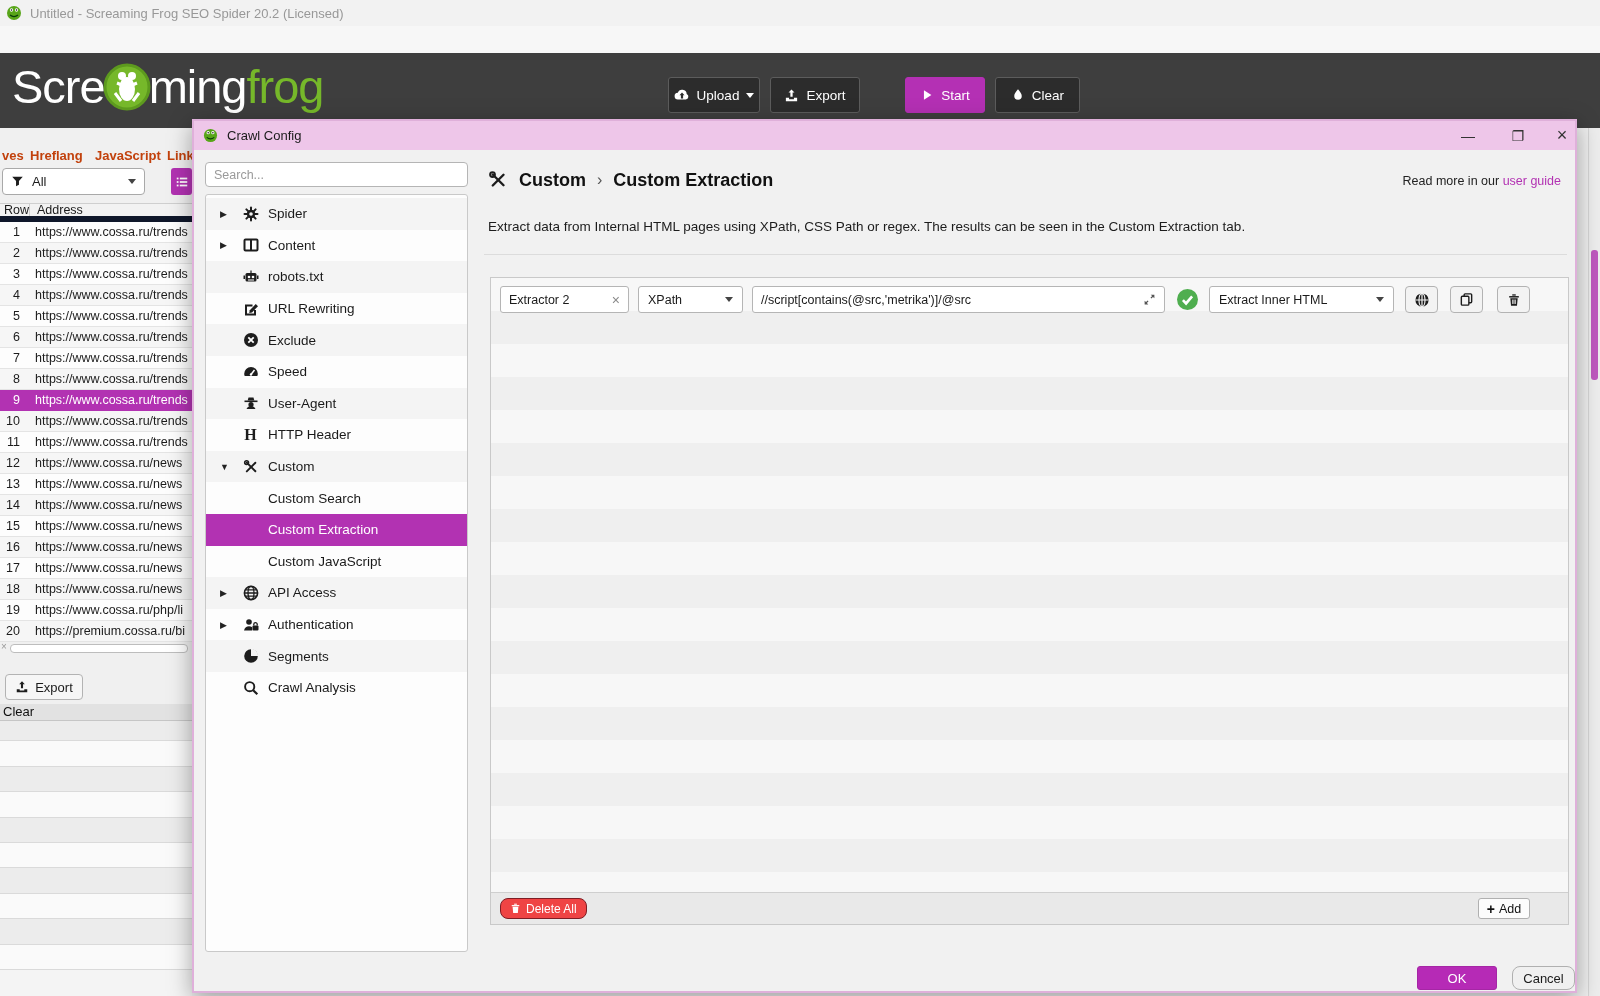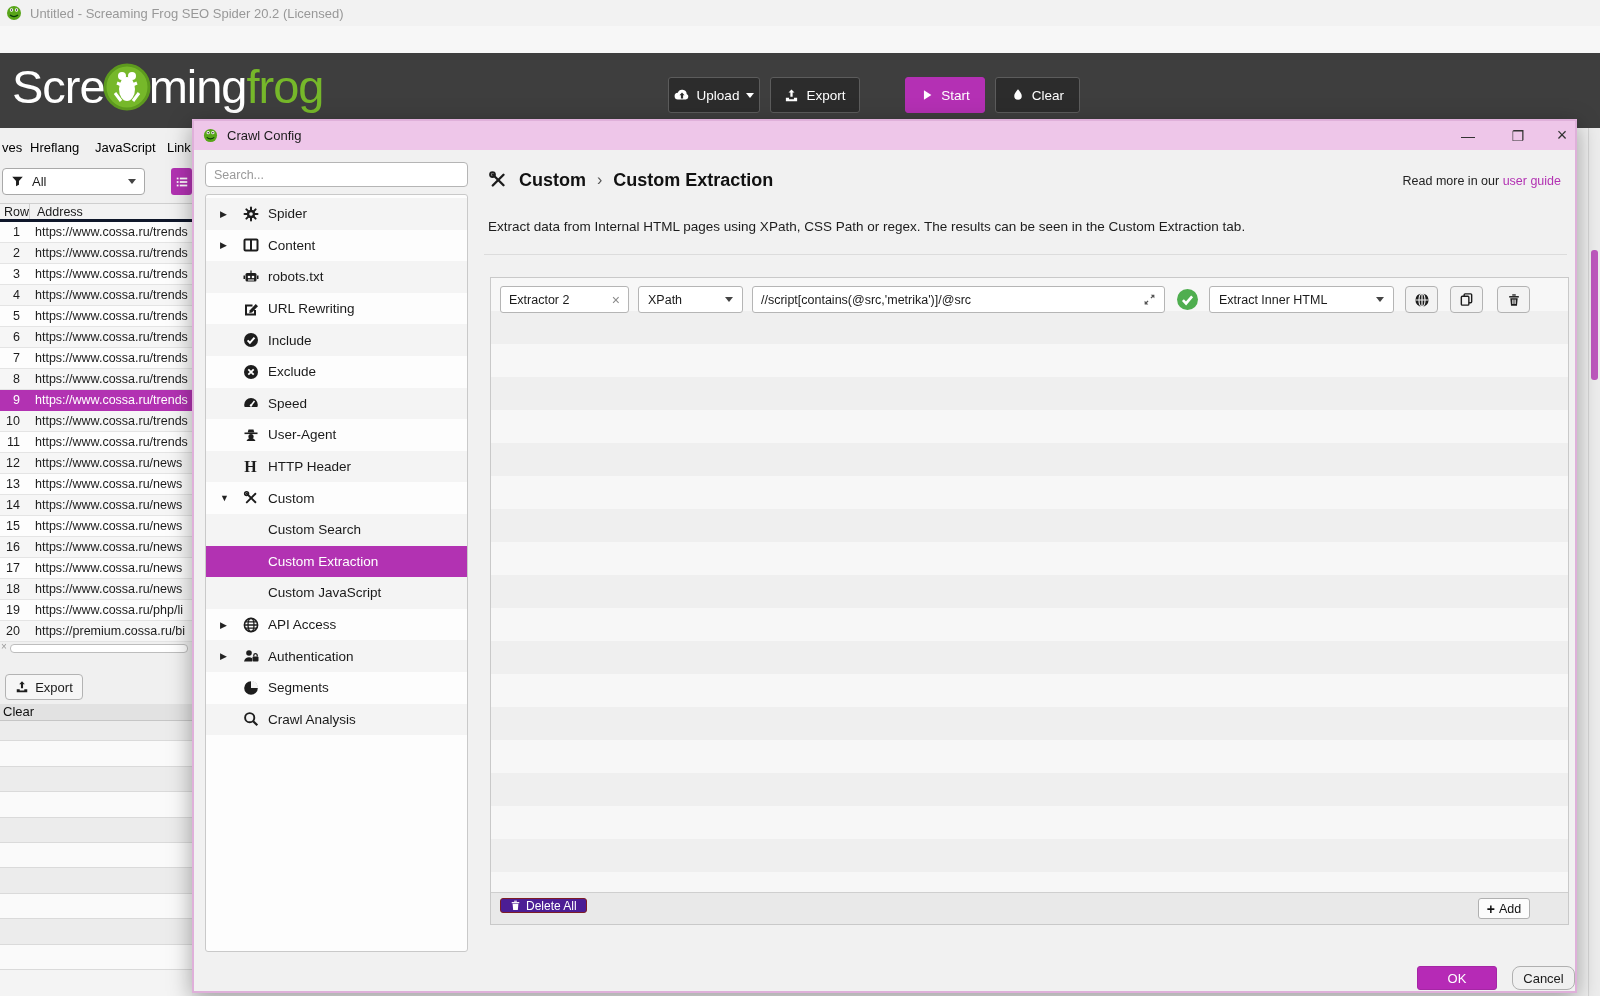--- a/index.html
+++ b/index.html
@@ -17,26 +17,26 @@
 .logo{position:absolute;left:12px;top:6px;display:flex;align-items:center;font-weight:normal;font-size:47px;letter-spacing:-1px;color:#fff}
 .logo .green{color:#76b82a}
 .frogbadge{width:48px;height:48px;margin:0 -2px}
 .dbtn{position:absolute;display:flex;align-items:center;justify-content:center;gap:7px;background:#2c2c2c;border:1px solid #5c5c5c;border-radius:3px;color:#fff;font-size:13.5px;height:36px;cursor:pointer}
 .dbtn.magenta{background:#b430b4;border-color:#b430b4}
 .crawlbar{position:absolute;left:1090px;top:78px;width:280px;height:34px;background:#b430b4;border:1px solid #dc8ed6;border-radius:4px;color:#fff;font-size:12.5px;display:flex;align-items:center;justify-content:center;box-shadow:0 0 0 1px #262626}
 .caret-w{width:0;height:0;border-left:4px solid transparent;border-right:4px solid transparent;border-top:5px solid #fff}
 
 
 .tabrow{left:0;top:140px;width:192px;height:25px}
-.tab{position:absolute;top:0;font-size:13px;font-weight:normal;color:#000000;white-space:nowrap}
+.tab{position:absolute;top:8px;font-size:13px;font-weight:bold;color:#c2410c;white-space:nowrap}
 .filterbox{position:absolute;left:2px;top:168px;width:143px;height:27px;background:#fff;border:1px solid #a9a9a9;border-radius:4px;display:flex;align-items:center;padding:0 8px;gap:8px;font-size:13px;color:#1b1b1b}
 .filterbox .caret-d{margin-left:auto}
 .caret-d{width:0;height:0;border-left:4px solid transparent;border-right:4px solid transparent;border-top:5px solid #444}
 .viewbtn{position:absolute;left:171px;top:168px;width:21px;height:27px;background:#b232b2;border-radius:3px;display:flex;align-items:center;justify-content:center}
-.thead{position:absolute;left:0;top:203px;width:192px;height:19px;background:#f2f2f2;border-top:1px solid #cfcfcf;border-bottom:3px solid #0f172a;font-size:12.5px;color:#1b1b1b;display:flex;align-items:center}
+.thead{position:absolute;left:0;top:203px;width:192px;height:19px;background:#f2f2f2;border-top:1px solid #cfcfcf;border-bottom:6px solid #0f172a;font-size:12.5px;color:#1b1b1b;display:flex;align-items:center}
 .thead .hc1{width:30px;padding-left:4px;border-right:1px solid #cfcfcf;height:100%;display:flex;align-items:center}
 .thead .hc2{padding-left:7px}
 .trows{position:absolute;left:0;top:222px;width:192px}
 .trow{display:flex;height:21px;line-height:21px;font-size:12.5px;color:#1c1c1c;border-bottom:1px solid #e4e4e4;background:#fdfdfd}
 .trow:nth-child(even){background:#f6f6f6}
 .trow .num{width:28px;text-align:right;padding-right:8px;flex:none}
 .trow .addr{padding-left:7px;white-space:nowrap;overflow:hidden;flex:1}
 .trow.sel{background:#b232b2;color:#fff;border-bottom-color:#b232b2}
 .hscroll{position:absolute;left:10px;top:644px;width:178px;height:9px;background:#fff;border:1px solid #bdbdbd;border-radius:4px}
 .scrollglyph{position:absolute;left:1px;top:641px;font-size:10px;color:#9a9a9a}
@@ -72,21 +72,21 @@
 .desc{position:absolute;left:294px;top:98px;font-size:13.5px;color:#1c1c1c}
 .hdivider{position:absolute;left:290px;right:8px;top:133px;height:1px;background:#dcdcdc}
 .panel{position:absolute;left:296px;top:156px;width:1079px;height:648px;border:1px solid #c9c9c9;background:repeating-linear-gradient(180deg,#f7f7f7 0,#f7f7f7 33px,#efefef 33px,#efefef 66px)}
 .field{position:absolute;top:8px;height:27px;background:#fff;border:1px solid #b5b5b5;border-radius:3px;display:flex;align-items:center;padding:0 8px;gap:6px}
 .field input{border:none;outline:none;font-size:12.5px;color:#1a1a1a;flex:1;min-width:0;background:transparent}
 .field .clear{color:#8a8a8a;font-size:14px;cursor:pointer}
 .selbox{position:absolute;top:8px;height:27px;background:#fff;border:1px solid #b5b5b5;border-radius:3px;display:flex;align-items:center;justify-content:space-between;padding:0 9px;font-size:12.5px;color:#1a1a1a;cursor:pointer}
 .ibtn{position:absolute;top:8px;width:33px;height:27px;background:#f3f3f3;border:1px solid #b3b3b3;border-radius:4px;display:flex;align-items:center;justify-content:center;cursor:pointer}
 .checkbadge{position:absolute;left:686px;top:11px;width:21px;height:21px}
 .pfooter{position:absolute;left:0;right:0;bottom:0;height:32px;background:#e9e9e9;border-top:1px solid #cfcfcf}
-.delall{position:absolute;left:9px;top:5px;height:15px;display:flex;align-items:center;gap:5px;background:#4c1d95;border:1px solid #7e1d24;border-radius:3px;color:#fff;font-size:12px;padding:0 9px;cursor:pointer}
+.delall{position:absolute;left:9px;top:5px;height:21px;display:flex;align-items:center;gap:5px;background:#ef4444;border:1px solid #7e1d24;border-radius:8px;color:#fff;font-size:12px;padding:0 9px;cursor:pointer}
 .addbtn{position:absolute;right:38px;top:5px;height:21px;width:52px;display:flex;align-items:center;justify-content:center;gap:4px;background:#fcfcfc;border:1px solid #b0b0b0;border-radius:3px;font-size:12.5px;color:#111;cursor:pointer}
 .addbtn .plus{font-weight:bold;font-size:14px}
 .okbtn{position:absolute;left:1223px;top:845px;width:80px;height:24px;background:#b62ab6;border:1px solid #a526a5;border-radius:3px;color:#fff;font-size:13px;display:flex;align-items:center;justify-content:center;cursor:pointer}
 .cancelbtn{position:absolute;left:1318px;top:845px;width:63px;height:24px;background:#f0f0f0;border:1px solid #b0b0b0;border-radius:8px;color:#1b1b1b;font-size:13px;display:flex;align-items:center;justify-content:center;cursor:pointer}
 </style>
 </head>
 <body>
 
 <div class="abs titlebar">
   <span>
@@ -381,30 +381,20 @@
     </div>
     <div class="ti">
       <span class="ar"></span>
       <span class="tic">
           <svg viewBox="0 0 16 16">
             <path fill="#1d1d1d" d="M2 3.5h7.5v2H4v7h7V9h2v5.5H2z"></path>
             <path fill="#1d1d1d" d="M6.8 9.2l6-6.2 2.2 2.2-6 6.2-2.8.6z"></path>
           </svg>
         </span>
       <span class="tl">URL Rewriting</span>
-    </div>
-    <div class="ti">
-      <span class="ar"></span>
-      <span class="tic">
-          <svg viewBox="0 0 16 16">
-            <circle cx="8" cy="8" r="7" fill="#1d1d1d"></circle>
-            <path d="M4.6 8.4l2.3 2.4 4.6-5.2" stroke="#fff" stroke-width="2" fill="none"></path>
-          </svg>
-        </span>
-      <span class="tl">Include</span>
     </div>
     <div class="ti">
       <span class="ar"></span>
       <span class="tic">
           <svg viewBox="0 0 16 16">
             <circle cx="8" cy="8" r="7" fill="#1d1d1d"></circle>
             <path d="M5.3 5.3l5.4 5.4M10.7 5.3l-5.4 5.4" stroke="#fff" stroke-width="1.8"></path>
           </svg>
         </span>
       <span class="tl">Exclude</span>

